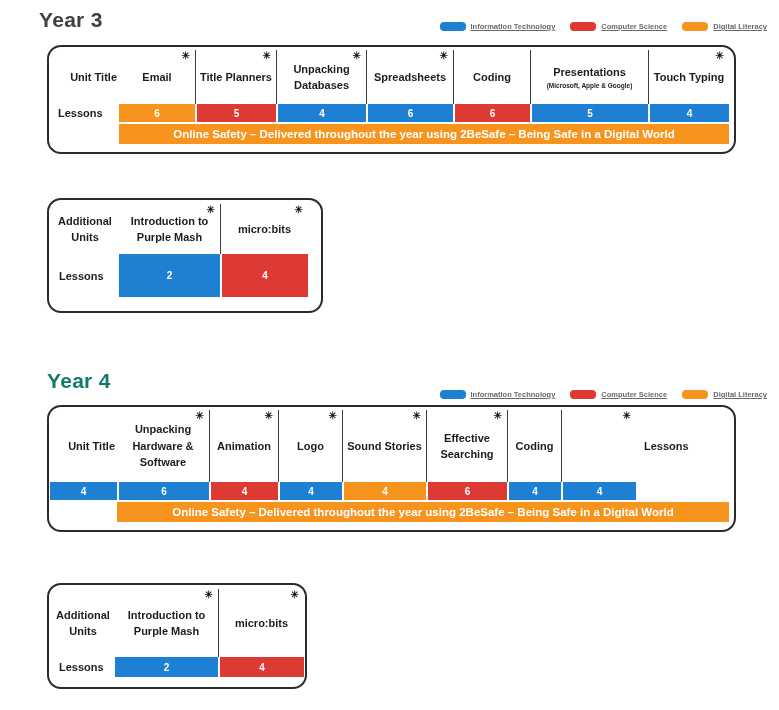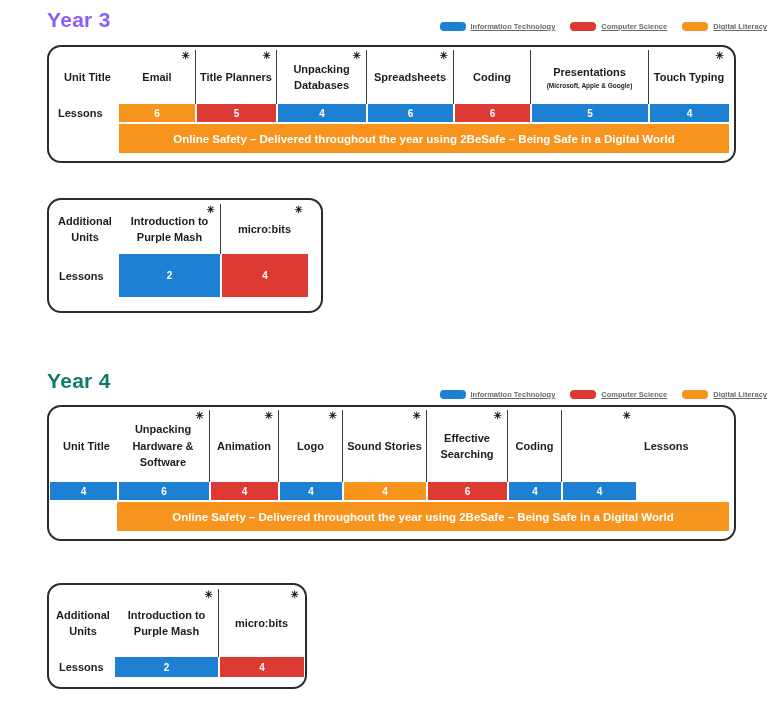--- a/index.html
+++ b/index.html
@@ -16,38 +16,38 @@
   .boxed{position:absolute;border:2px solid #2b2b2b;border-radius:14px;background:#fff;box-sizing:border-box;}
 
   .grid{display:grid;}
   .y3-main{grid-template-columns:69px 76px 81px 90px 87px 77px 118px 81px;grid-template-rows:54px 18px auto;padding:3px 1px 8px 1px;}
   .y4-main{grid-template-columns:67px 92px 69px 64px 84px 81px 54px 75px 93px;grid-template-rows:72px 18px auto;padding:3px 1px 8px 1px;}
   .y3-add{grid-template-columns:68px 101px 88px;grid-template-rows:50px 43px;padding:4px 0 14px 2px;}
   .y4-add{grid-template-columns:64px 103px 86px;grid-template-rows:68px 20px;padding:4px 0 10px 2px;}
 
   .hcell{position:relative;display:flex;flex-direction:column;justify-content:center;align-items:center;
          text-align:center;font-size:11px;line-height:1.5;padding:3px 2px;box-sizing:border-box;}
-  .hcell.rowlabel{align-items:center;text-align:left;padding-left:8px;}
+  .hcell.rowlabel{align-items:flex-end;text-align:left;padding-left:8px;}
   .div-left{border-left:1.5px solid #3d3d3d;}
   .ast{position:absolute;top:1px;right:5px;font-size:10px;color:#111;line-height:1;}
   .hsub{font-size:6.5px;line-height:1.3;margin-top:1px;}
 
   .lrow-label{display:flex;align-items:center;font-size:11px;padding-left:8px;box-sizing:border-box;}
   .lcell{display:flex;align-items:center;justify-content:center;color:#fff;font-size:10px;box-sizing:border-box;}
   .lcell + .lcell{border-left:2px solid #fff;}
 
   .safety{grid-column:2/-1;display:flex;align-items:center;justify-content:center;color:#fff;
-          font-size:11.5px;height:29px;margin-top:2px;text-align:left;white-space:nowrap;}
+          font-size:11.5px;height:20px;margin-top:2px;text-align:left;white-space:nowrap;}
 </style>
 </head>
 <body>
 
 <div class="canvas">
 
-  <div class="heading" style="left: 47px; top: 8px; color: #8b5cf6;">Year 3</div>
+  <div class="heading" style="left: 39px; top: 8px; color: #404040;">Year 3</div>
 
   <div class="legend" style="top:22px;right:12px;">
     <div class="legend-item">
       <span class="swatch" style="background-color: rgb(30, 128, 210);"></span>
       <span class="legend-label">Information Technology</span>
     </div>
     <div class="legend-item">
       <span class="swatch" style="background-color: rgb(221, 58, 51);"></span>
       <span class="legend-label">Computer Science</span>
     </div>

